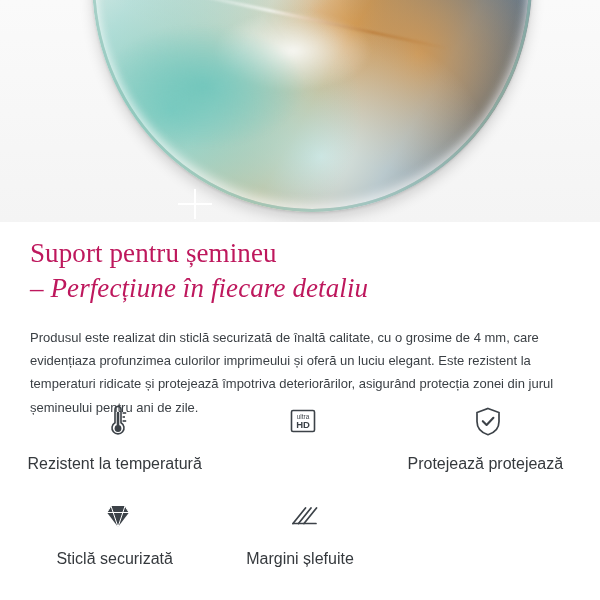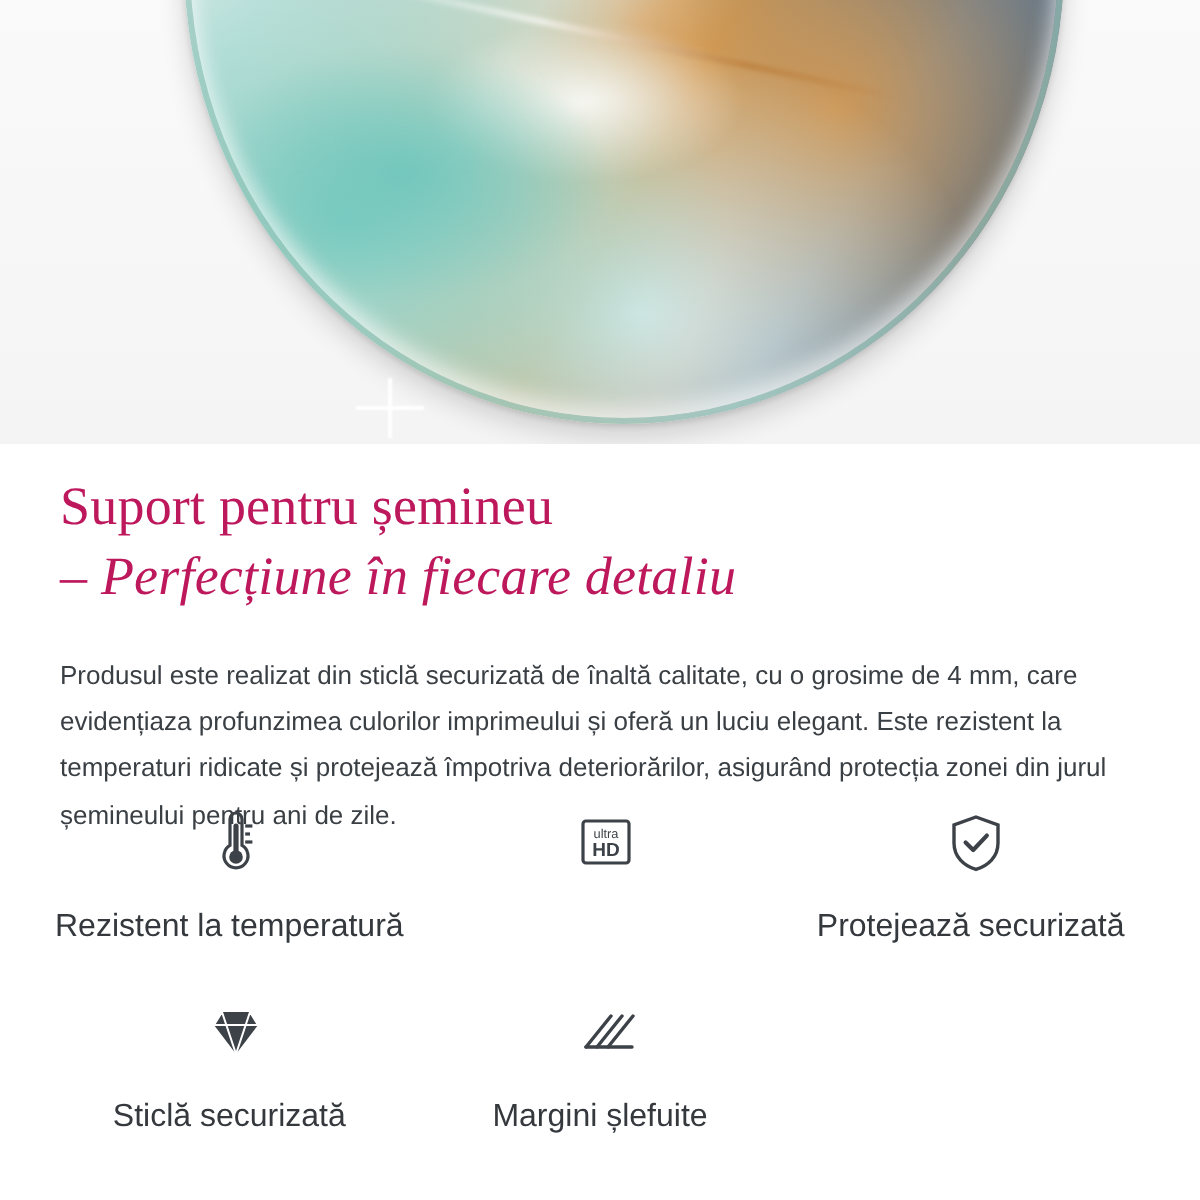--- a/index.html
+++ b/index.html
@@ -208,21 +208,21 @@
       </div>
     </div>
 
     <div class="feature">
       <div class="feature-icon">
         <svg width="40" height="40" viewBox="0 0 40 40">
           <path d="M20 7.5l11 4v9c0 7-5 11.4-11 13.2-6-1.8-11-6.2-11-13.2v-9l11-4z" fill="none" stroke="#3c4248" stroke-width="1.7"></path>
           <path d="M14.8 20.2l3.8 3.8 6.8-7.2" fill="none" stroke="#3c4248" stroke-width="2.1" stroke-linecap="round" stroke-linejoin="round"></path>
         </svg>
       </div>
-      <div class="feature-label">Protejează securizată</div>
+      <div class="feature-label">Protejează protejează</div>
     </div>
 
     <div class="feature">
       <div class="feature-icon">
         <svg width="40" height="40" viewBox="0 0 40 40">
           <path d="M9 16.5h22L20 31 9 16.5z" fill="#3c4248"></path>
           <path d="M13 10h14l4 6.5H9L13 10z" fill="#3c4248"></path>
           <path d="M9 16.5h22M13 10l-4 6.5M27 10l4 6.5M20 31l-7-21M20 31l7-21" stroke="#ffffff" stroke-width="1" fill="none"></path>
         </svg>
       </div>

